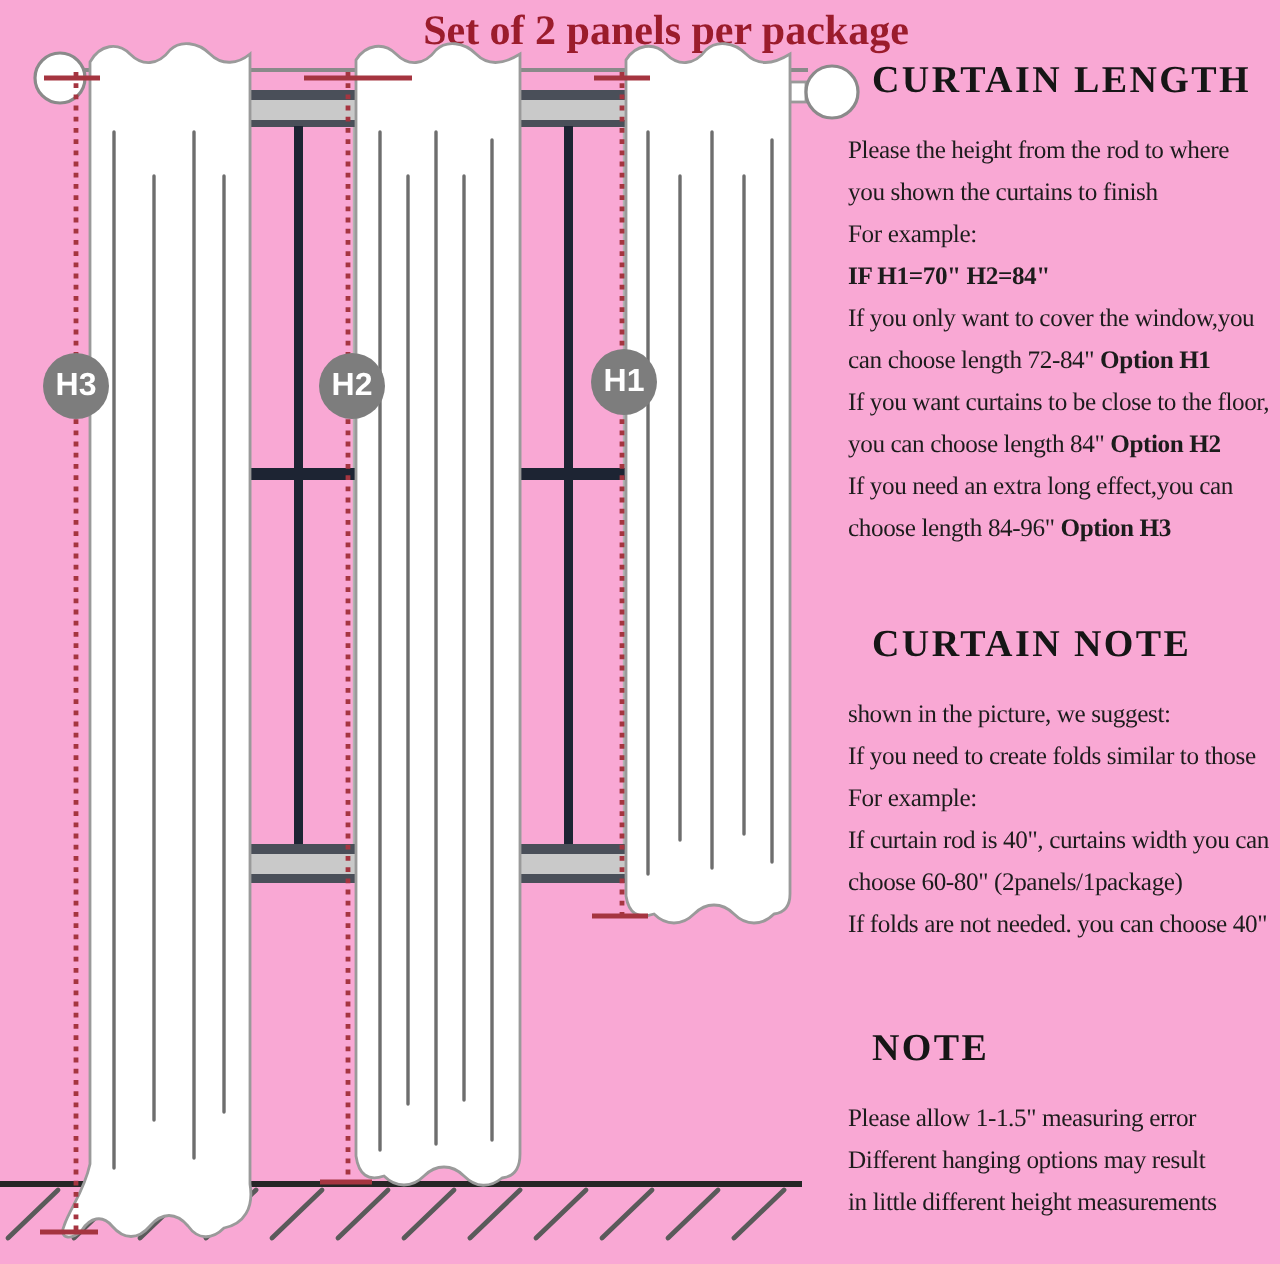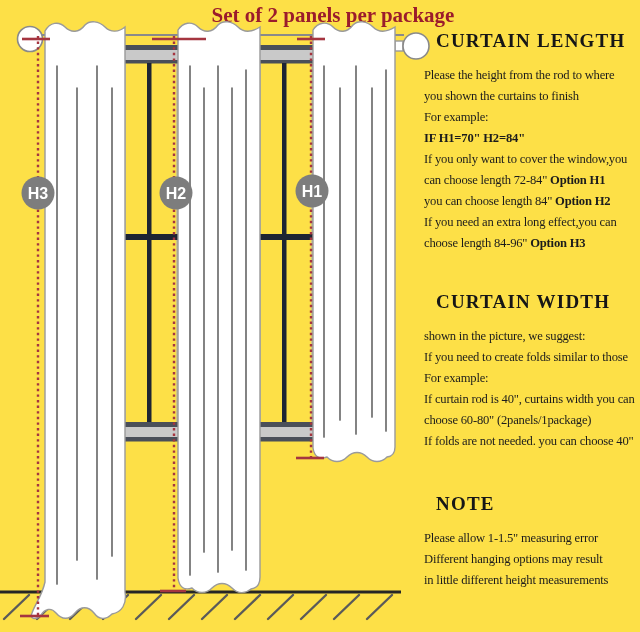--- a/index.html
+++ b/index.html
@@ -7,21 +7,21 @@
     --measure-red:#a53540;
     --label-gray:#7d7d7d;
     --frame-dark:#4a4f59;
     --frame-light:#c9c9c9;
     --bar-dark:#1d2433;
     --ink:#1c1c1c;
   }
   *{margin:0;padding:0;box-sizing:border-box}
   html,body{background:#fff}
   .stage{
-    position:relative;width:640px;height:632px;background:#fde047;overflow:hidden;
+    position:relative;width:640px;height:632px;background:#f9a8d4;overflow:hidden;
     font-family:"Liberation Serif","DejaVu Serif",serif;color:var(--ink);
   }
   .page-title{
     position:absolute;top:3px;left:333px;transform:translateX(-50%);
     font-size:21px;font-weight:bold;color:var(--title-red);white-space:nowrap;
   }
   .diagram{position:absolute;left:0;top:0;width:430px;height:632px}
   .col{position:absolute;left:424px;top:30px;width:216px}
   .col h2{
     font-size:19px;font-weight:bold;letter-spacing:1.2px;color:#161616;
@@ -177,27 +177,28 @@
   <div class="col">
     <section>
       <h2>CURTAIN LENGTH</h2>
       <div>
           <div class="line"><span class="line-in"><span>Please the height from the rod to where</span></span></div>
           <div class="line"><span class="line-in"><span>you shown the curtains to finish</span></span></div>
           <div class="line"><span class="line-in"><span>For example:</span></span></div>
           <div class="line"><span class="line-in"><b>IF H1=70" H2=84"</b></span></div>
           <div class="line"><span class="line-in"><span>If you only want to cover the window,you</span></span></div>
           <div class="line"><span class="line-in"><span>can choose length 72-84" </span><b>Option H1</b></span></div>
+          <div class="line"><span class="line-in"><span>If you want curtains to be close to the floor,</span></span></div>
           <div class="line"><span class="line-in"><span>you can choose length 84" </span><b>Option H2</b></span></div>
           <div class="line"><span class="line-in"><span>If you need an extra long effect,you can</span></span></div>
           <div class="line"><span class="line-in"><span>choose length 84-96" </span><b>Option H3</b></span></div>
         </div>
     </section>
     <section class="sec-width">
-      <h2>CURTAIN WIDTH</h2>
+      <h2>CURTAIN NOTE</h2>
       <div>
           <div class="line"><span class="line-in"><span>shown in the picture, we suggest:</span></span></div>
           <div class="line"><span class="line-in"><span>If you need to create folds similar to those</span></span></div>
           <div class="line"><span class="line-in"><span>For example:</span></span></div>
           <div class="line"><span class="line-in"><span>If curtain rod is 40", curtains width you can</span></span></div>
           <div class="line"><span class="line-in"><span>choose 60-80" (2panels/1package)</span></span></div>
           <div class="line"><span class="line-in"><span>If folds are not needed. you can choose 40"</span></span></div>
         </div>
     </section>
     <section class="sec-note">

